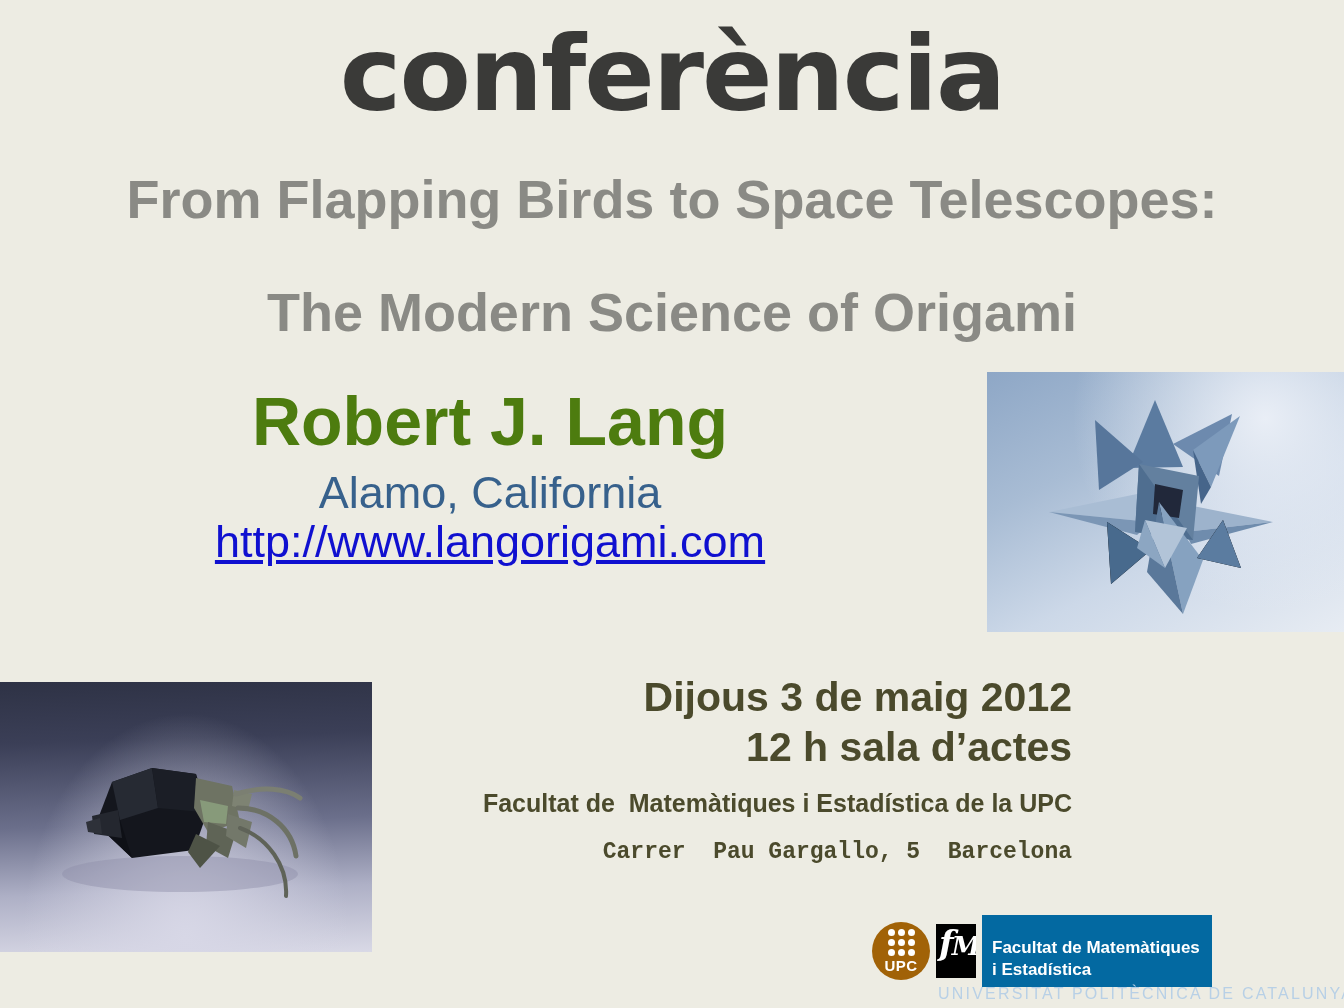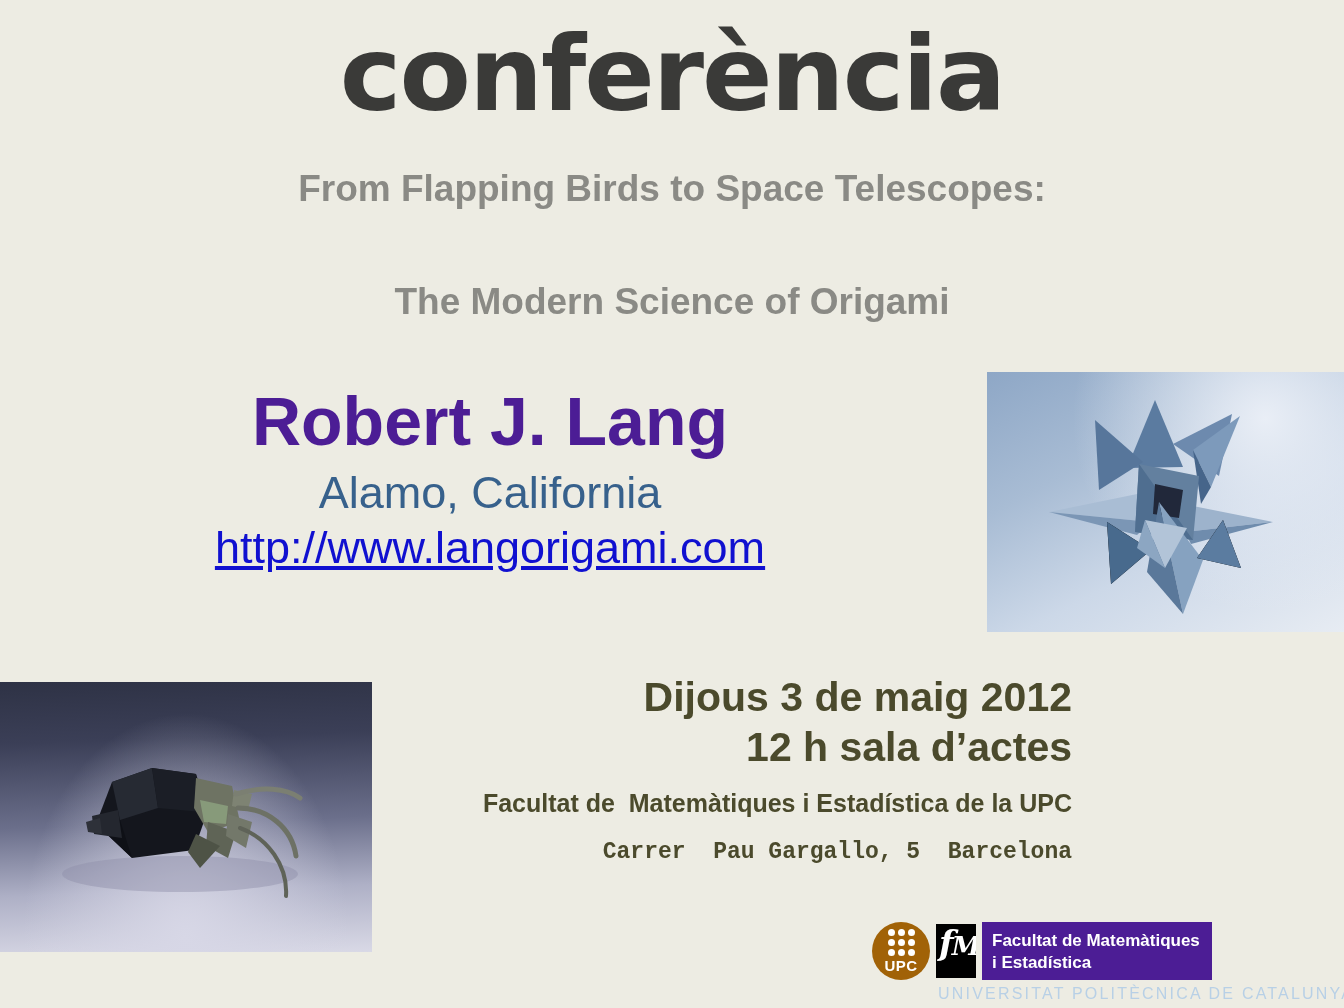--- a/index.html
+++ b/index.html
@@ -34,56 +34,55 @@
   }
 
   
   .subtitle {
     position: absolute;
     left: 0;
     width: 1344px;
     text-align: center;
     font-family: "Liberation Sans", sans-serif;
     font-weight: bold;
-    font-size: 37px;
+    font-size: 54px;
     color: #8a8a85;
     white-space: nowrap;
   }
   .subtitle.line1 { top: 168px; }
   .subtitle.line2 { top: 281px; }
 
   
   .speaker-block {
     position: absolute;
     top: 386px;
     left: 0;
     width: 980px;
     text-align: center;
   }
   .speaker-name {
     font-family: "Liberation Sans", sans-serif;
     font-weight: bold;
     font-size: 68px;
-    color: #4c1d95;
+    color: #4d7c0f;
     letter-spacing: 0px;
     line-height: 1.05;
     white-space: nowrap;
   }
   .speaker-city {
     margin-top: 12px;
     font-family: "Liberation Sans", sans-serif;
     font-weight: normal;
     font-size: 45px;
     color: #37618c;
     line-height: 1.05;
     white-space: nowrap;
     text-align: center;
   }
   .speaker-url {
-    margin-top: 6px;
     display: inline-block;
     font-family: "Liberation Sans", sans-serif;
     font-weight: normal;
     font-size: 45px;
     color: #1010d0;
     text-decoration: underline;
     text-underline-offset: 3px;
     line-height: 1.12;
     white-space: nowrap;
     cursor: pointer;
@@ -218,23 +217,23 @@
     font-style: italic;
     font-weight: bold;
     font-size: 34px;
     color: #ffffff;
     line-height: 1;
     letter-spacing: -2px;
   }
   .fme-mark .glyph .m { font-size: 26px; }
   .fme-mark .glyph .e { font-size: 22px; }
   .fme-banner {
-    background: #4c1d95;
+    background: #0369a1;
     height: 56px;
-    padding: 2px 12px 0 10px;
+    padding: 16px 12px 0 10px;
     display: flex;
     flex-direction: column;
     justify-content: center;
     flex: none;
   }
   .fme-banner span {
     font-family: "Liberation Sans", sans-serif;
     font-weight: bold;
     font-size: 17px;
     color: #ffffff;

